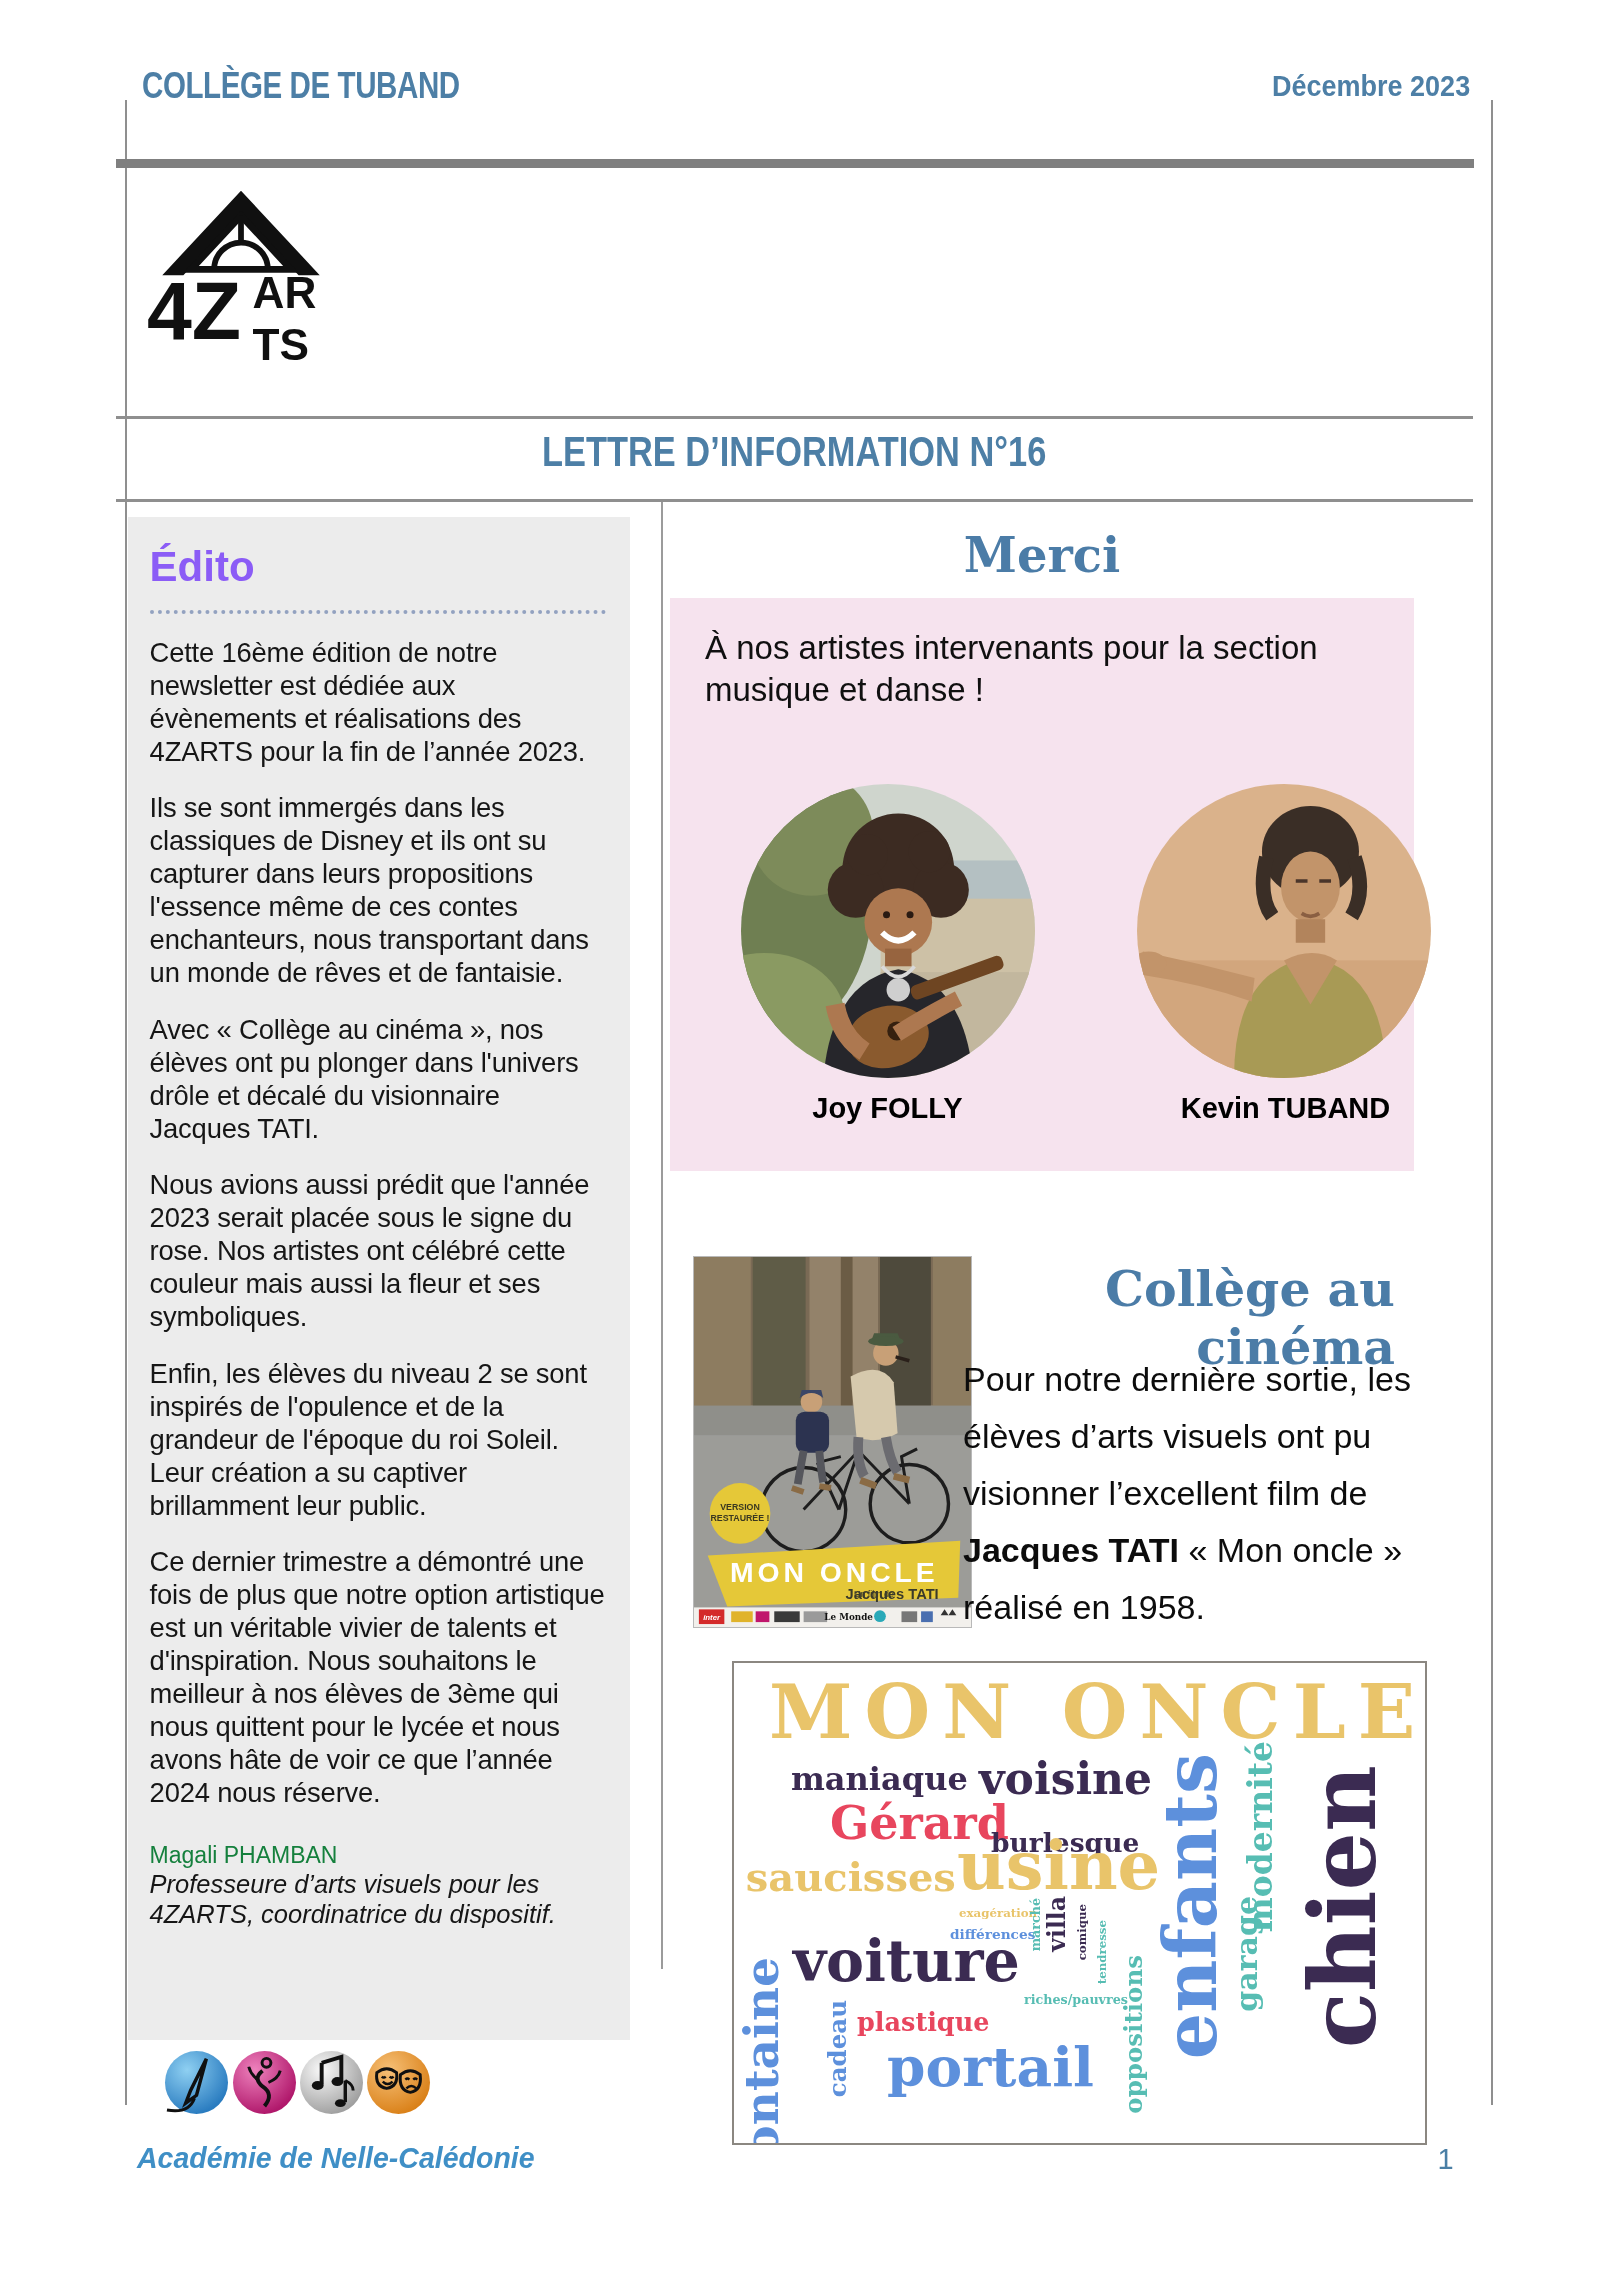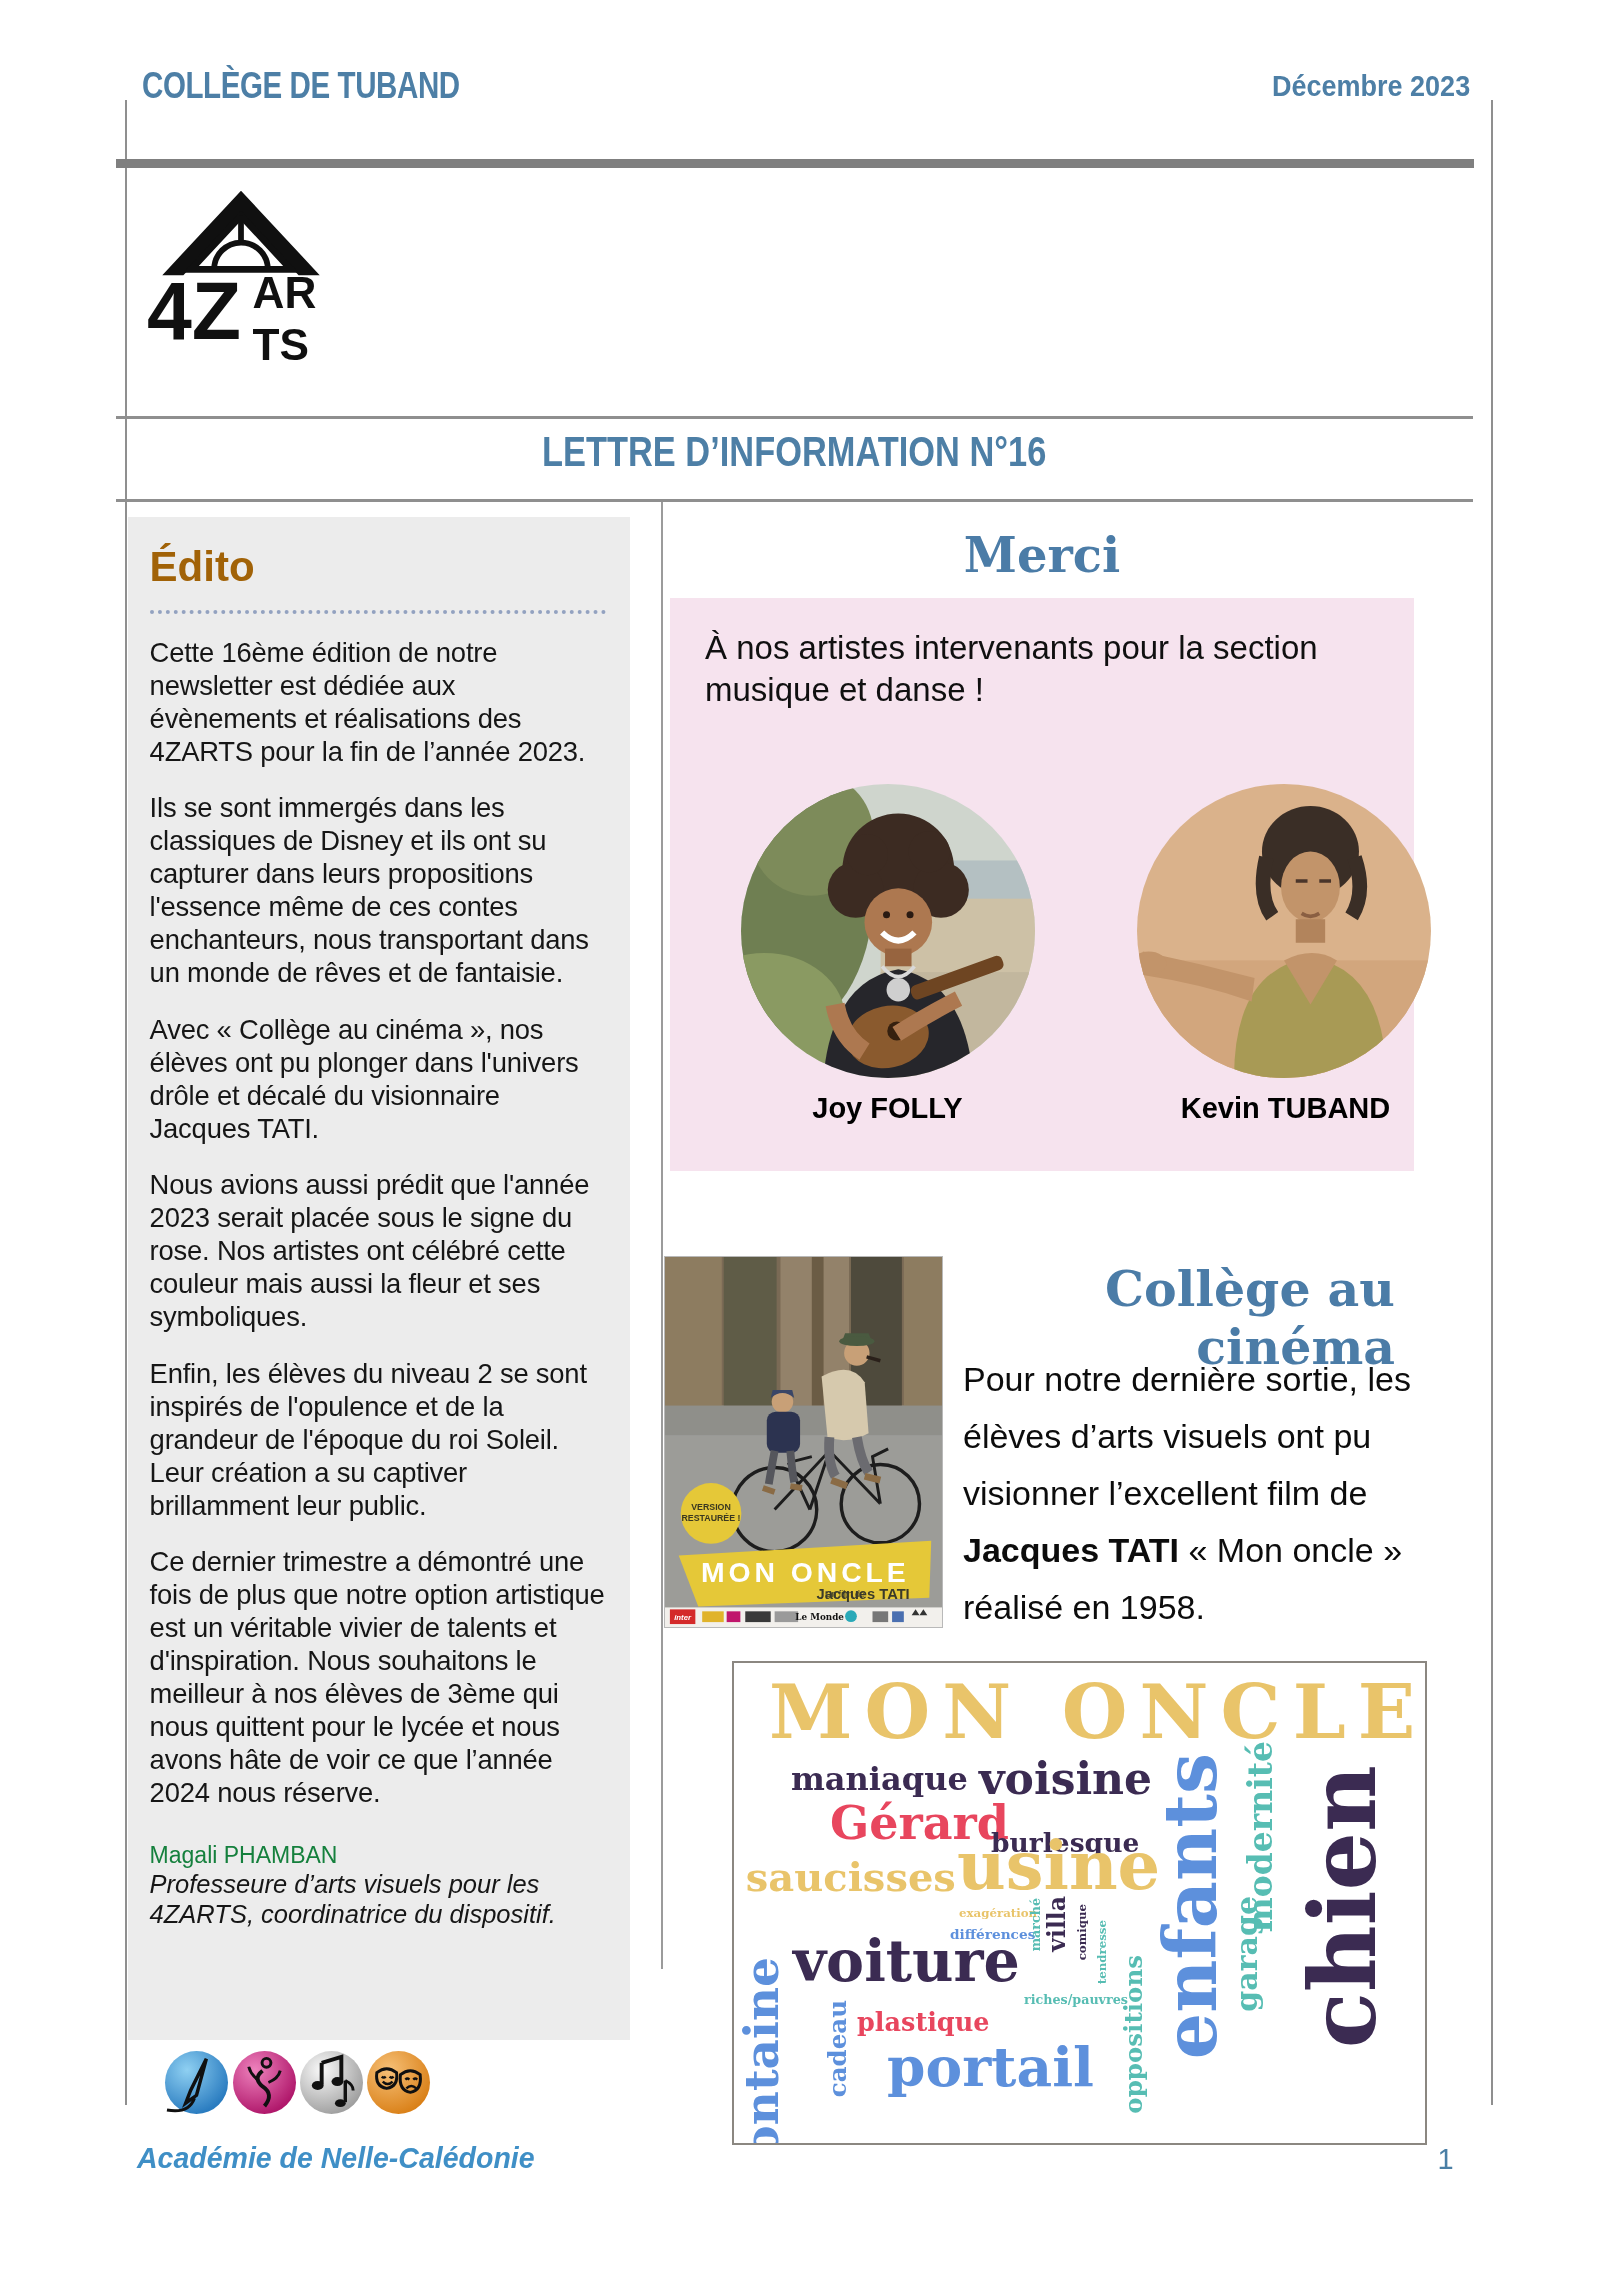--- a/index.html
+++ b/index.html
@@ -12,21 +12,21 @@
   .cond-c{display:inline-block;transform:scaleX(0.8);transform-origin:center center;}
   .rule{position:absolute;background:#8f8f8f;}
   
   .school{left:142px;top:65px;font-size:36px;font-weight:bold;letter-spacing:-0.5px;}
   .date{right:150px;top:69px;font-size:30px;font-weight:bold;}
   .big-title{left:436px;top:192px;font-size:149px;font-weight:200;letter-spacing:10.8px;color:#d9492e;white-space:nowrap;}
   .subtitle-wrap{left:116px;top:427px;width:1357px;text-align:center;}
   .subtitle{font-size:43px;font-weight:bold;color:#4d7fa6;}
   
   .edito-box{left:128px;top:517px;width:502px;height:1523px;background:#ececec;box-sizing:border-box;padding:25.5px 23.5px 23.5px 21.6px;overflow:hidden;}
-  .edito-title{font-size:42px;font-weight:bold;color:#a16207;}
+  .edito-title{font-size:42px;font-weight:bold;color:#8b5cf6;}
   .dotline{margin-top:19.6px;border-top:4.9px dotted #93a2c0;width:456px;height:0;}
   .edito-box p{margin:23.5px 0 0 0;font-size:27.4px;line-height:33px;color:#161616;letter-spacing:-0.2px;}
   .edito-box p.first{margin-top:21.6px;}
   .sig-name{margin-top:33px;font-size:23px;color:#15803d;}
   .sig-role{font-size:25.5px;line-height:30px;font-style:italic;color:#161616;}
   
   .acad{left:137px;top:2141px;font-size:30px;font-weight:bold;font-style:italic;color:#3f8fc6;}
   .pageno{left:1416px;top:2143px;width:59px;text-align:center;font-size:29px;color:#4a7fa5;}
   .fcircle{position:absolute;width:63px;height:63px;border-radius:50%;top:2051px;}
   .fc1{background:radial-gradient(circle at 35% 30%,#8fd0f2,#2a7cc0 75%);}
@@ -40,21 +40,21 @@
   .merci-title{font-size:48px;}
   .pink-box{left:670px;top:598px;width:744px;height:573px;background:#f6e3ee;}
   .merci-intro{position:absolute;left:35px;top:29px;width:688px;font-size:33px;line-height:42px;color:#101010;}
   .photo{position:absolute;width:294px;height:294px;border-radius:50%;overflow:hidden;top:186px;}
   .photo svg{width:100%;height:100%;display:block;}
   .artist-name{position:absolute;top:494px;font-size:29px;font-weight:bold;color:#000;text-align:center;}
   
   .cinema-title-wrap{left:944px;top:1260px;width:451px;text-align:right;}
   .cinema-title{font-size:49px;}
   .cinema-text{left:963px;top:1351px;width:529px;font-size:34px;line-height:57px;color:#0c0c0c;}
-  .poster{left:665px;top:1257px;width:277px;height:370px;box-shadow:0 0 0 1px #b9b9b9;}
+  .poster{left:694px;top:1257px;width:277px;height:370px;box-shadow:0 0 0 1px #b9b9b9;}
   
   .wc-box{left:732px;top:1661px;width:691px;height:480px;background:#fff;border:2px solid #8b8781;overflow:hidden;}
   .wc-w{position:absolute;font-family:"DejaVu Serif","Liberation Serif",serif;font-weight:bold;line-height:1;white-space:nowrap;}
   .wc-v{writing-mode:vertical-rl;transform:rotate(180deg);}
   .col-yellow{color:#e9c46a;}
   .col-purple{color:#3b2b52;}
   .col-red{color:#e8465e;}
   .col-blue{color:#5d90dc;}
   .col-teal{color:#57bdb3;}
   .divider{position:absolute;left:661px;top:502px;width:2px;height:1467px;background:#9b9b9b;}

